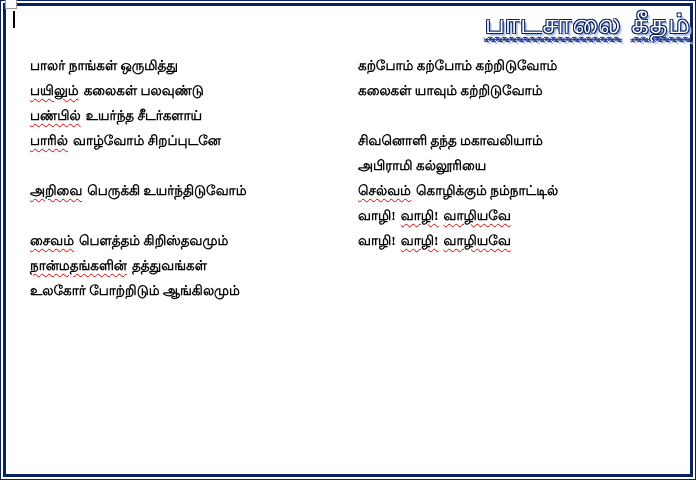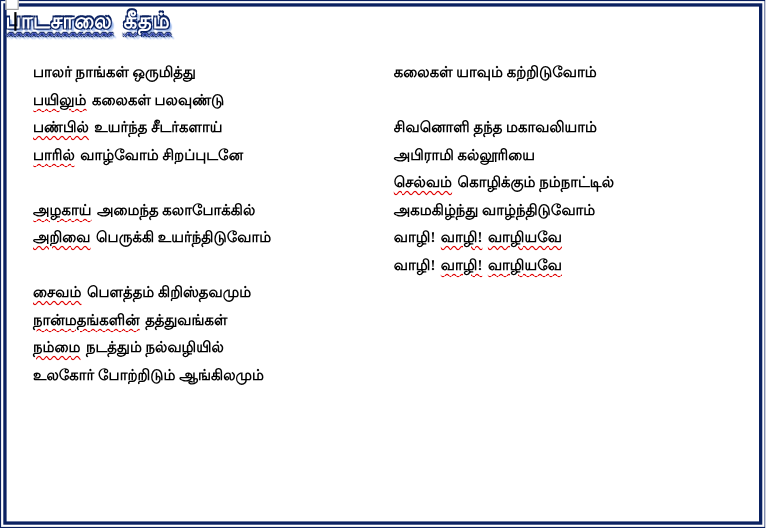--- a/index.html
+++ b/index.html
@@ -27,22 +27,22 @@
     border:1px solid #9a9a9a;background:#ffffff;z-index:5;
   }
   
   .caret{
     position:absolute;left:13px;top:11px;width:2px;height:17px;
     background:#000000;z-index:4;
   }
   
   .title{
     position:absolute;left:0;right:0;top:9px;
-    text-align:left;
-    font-size:19px;font-weight:bold;
+    text-align:right;
+    font-size:27px;font-weight:normal;
     letter-spacing:1px;
     white-space:nowrap;
   }
   .title .tword{
     color:#ffffff;
     text-shadow:
       -1px -1px 0 #0a2161, 1px -1px 0 #0a2161,
       -1px  1px 0 #0a2161, 1px  1px 0 #0a2161,
        2px  2px 0 #9db9ea, 3px 3px 1px #b9cdf2;
     text-decoration-line:underline;
@@ -81,31 +81,29 @@
   <div class="caret"></div>
 
   <div class="title"><span class="tword">பாடசாலை</span><span class="tword">கீதம்</span></div>
 
   <div class="column col-left">
       <div class="line"><span>பாலர் நாங்கள் ஒருமித்து</span></div>
       <div class="line"><span class="wavy-red">பயிலும்</span><span>கலைகள் பலவுண்டு</span></div>
       <div class="line"><span class="wavy-red">பண்பில்</span><span>உயர்ந்த சீடர்களாய்</span></div>
       <div class="line"><span class="wavy-red">பாரில்</span><span>வாழ்வோம் சிறப்புடனே</span></div>
       <div class="line"></div>
-      <div class="line"><span class="wavy-red">அழகாய்</span><span>அமைந்த கலாபோக்கில்</span></div>
       <div class="line"><span class="wavy-red">அறிவை</span><span>பெருக்கி உயர்ந்திடுவோம்</span></div>
       <div class="line"></div>
       <div class="line"><span class="wavy-red">சைவம்</span><span>பௌத்தம் கிறிஸ்தவமும்</span></div>
       <div class="line"><span class="wavy-red">நான்மதங்களின்</span><span>தத்துவங்கள்</span></div>
-      <div class="line"><span class="wavy-red">நம்மை</span><span>நடத்தும் நல்வழியில்</span></div>
       <div class="line"><span>உலகோர் போற்றிடும் ஆங்கிலமும்</span></div>
     </div>
   <div class="column col-right">
+      <div class="line"><span>கற்போம் கற்போம் கற்றிடுவோம்</span></div>
       <div class="line"><span>கலைகள் யாவும் கற்றிடுவோம்</span></div>
       <div class="line"></div>
       <div class="line"><span>சிவனொளி தந்த மகாவலியாம்</span></div>
       <div class="line"><span>அபிராமி கல்லூரியை</span></div>
       <div class="line"><span class="wavy-red">செல்வம்</span><span>கொழிக்கும் நம்நாட்டில்</span></div>
-      <div class="line"><span>அகமகிழ்ந்து வாழ்ந்திடுவோம்</span></div>
       <div class="line"><span>வாழி!</span><span class="wavy-red">வாழி!</span><span class="wavy-red">வாழியவே</span></div>
       <div class="line"><span>வாழி!</span><span class="wavy-red">வாழி!</span><span class="wavy-red">வாழியவே</span></div>
     </div>
 </div>
 
 </body></html>

